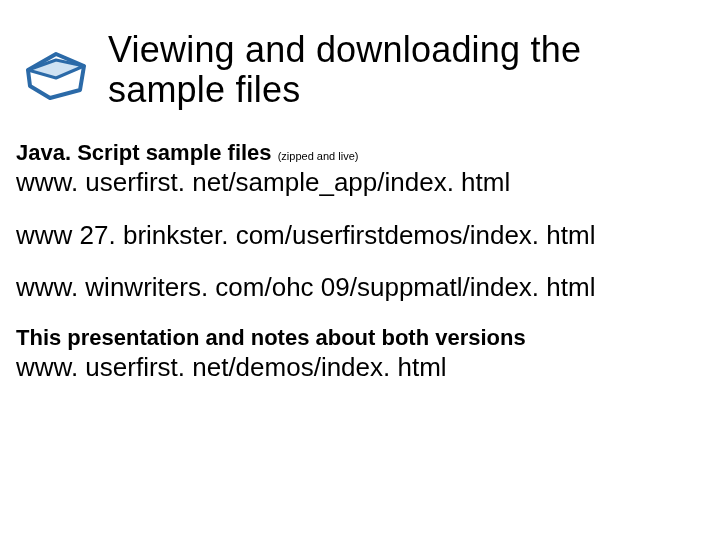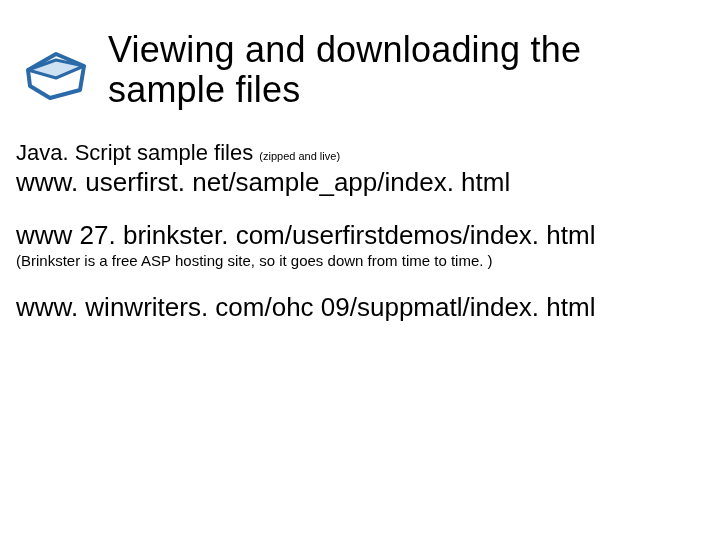--- a/index.html
+++ b/index.html
@@ -43,21 +43,21 @@
     margin-bottom: 20px;
   }
   .section-tight {
     margin-bottom: 18px;
   }
   .label-line {
     font-size: 22px;
     line-height: 1.25;
   }
   .label-line .bold {
-    font-weight: 400;
+    font-weight: 700;
   }
   .label-line .paren {
     font-size: 11px;
     font-weight: 400;
   }
   .url-line {
     font-size: 26px;
     line-height: 1.25;
   }
   .note-line {
@@ -83,23 +83,26 @@
   <div class="section">
     <div class="label-line">
       <span class="bold">Java. Script sample files</span>
       <span class="paren">(zipped and live)</span>
     </div>
     <div class="url-line">www. userfirst. net/sample_app/index. html</div>
   </div>
 
   <div class="section">
     <div class="url-line">www 27. brinkster. com/userfirstdemos/index. html</div>
-    <div class="note-line">(Brinkster is a free ASP hosting site, so it goes down from time to time. )</div>
   </div>
 
   <div class="section">
     <div class="url-line">www. winwriters. com/ohc 09/suppmatl/index. html</div>
   </div>
 
   <div class="section-tight">
+    <div class="label-line">
+      <span class="bold">This presentation and notes about both versions</span>
+    </div>
+    <div class="url-line">www. userfirst. net/demos/index. html</div>
   </div>
 
 </div>
 
 </body></html>

